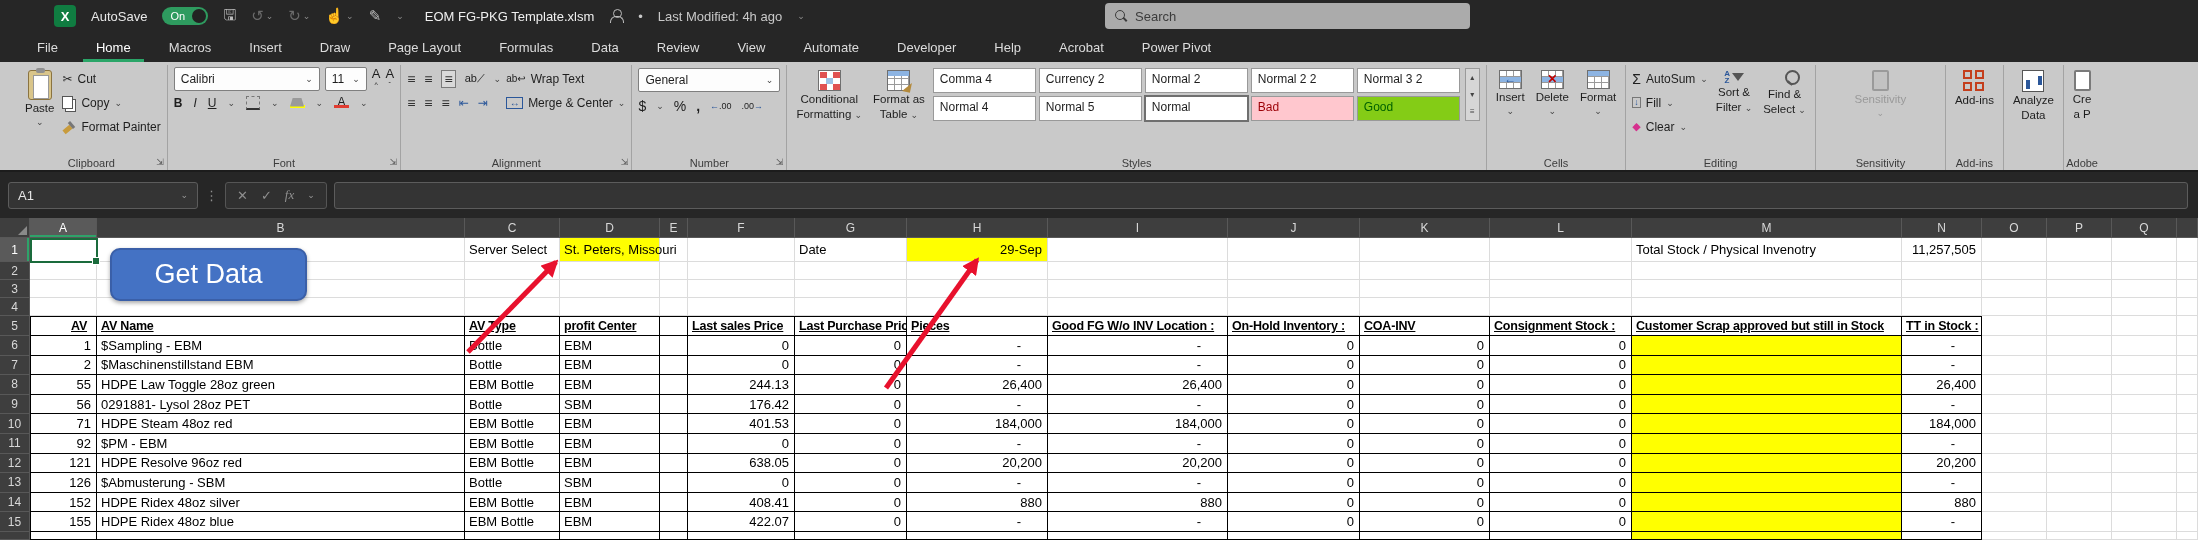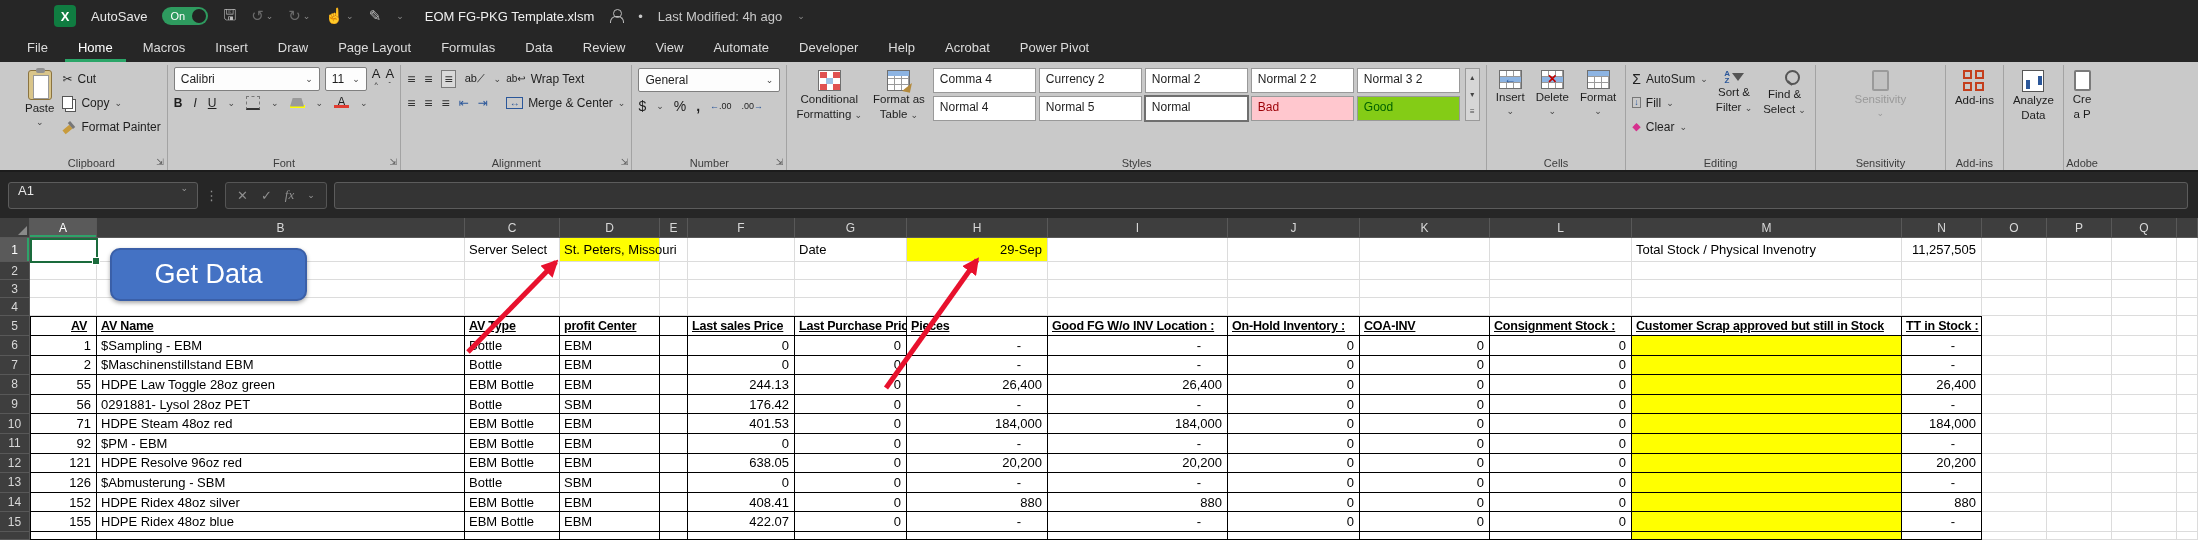--- a/index.html
+++ b/index.html
@@ -31,21 +31,21 @@
   .mag::before { content:""; position:absolute; top:0; left:0; width:8px; height:8px;
     border:1.6px solid #3c3c3c; border-radius:50%; }
   .mag::after { content:""; position:absolute; width:1.8px; height:5px; background:#3c3c3c;
     transform: rotate(-45deg); left:9px; top:7px; }
   .searchbox input { background: transparent; border: none; outline: none; font-size: 13px;
     color: #2f2f2f; width: 300px; font-family: "Liberation Sans", sans-serif; }
   .searchbox input::placeholder { color: #3c3c3c; }
 
   
   .menubar { height: 30px; background: #262626; display: flex; align-items: flex-end;
-    gap: 4px; padding-left: 14px; }
+    gap: 12px; padding-left: 24px; }
   .mtab { color: #dcdcdc; font-size: 13px; padding: 4px 13px 7px; cursor: default; }
   .mtab.active { color: #fff; border-bottom: 3px solid #2aa568; padding-bottom: 4px; }
 
   
   .ribbon { height: 110px; background: #c9c9c9; display: flex; padding: 3px 0 0 16px;
     color: #1e1e1e; overflow: hidden; border-bottom: 2px solid #1c1c1c; }
   .rgroup { position: relative; border-right: 1px solid #a3a3a3; padding: 3px 6px 17px 6px;
     display: flex; gap: 5px; align-items: flex-start; flex-shrink: 0; }
   .rlabel { position: absolute; bottom: 1px; left: 0; right: 0; text-align: center;
     font-size: 11px; color: #3c3c3c; }
@@ -120,21 +120,21 @@
     background:#8f8f8f; border-radius:2px; }
   .borders-ic { width: 14px; height: 14px; border: 1px dashed #777; border-bottom: 2px solid #333; }
   .bucket-ic { width: 14px; height: 9px; background: #9a9a9a; clip-path: polygon(20% 0,80% 0,100% 100%,0 100%); }
   .mc-ic { width: 17px; height: 12px; border: 1px solid #2b579a; color: #2b579a; font-size: 10px;
     display: flex; align-items: center; justify-content: center; line-height: 0; }
 
   
   .fbar { height: 46px; background: #262626; display: flex; align-items: center;
     padding: 0 10px 0 8px; gap: 7px; }
   .namebox { width: 190px; height: 27px; background: #343434; border: 1px solid #5c5c5c;
-    border-radius: 3px; color: #e6e6e6; display: flex; align-items: flex-start;
+    border-radius: 3px; color: #e6e6e6; display: flex; align-items: center;
     justify-content: space-between; padding: 0 9px; font-size: 13px; }
   .fdots { color: #8f8f8f; font-size: 13px; }
   .fxbox { display: flex; gap: 13px; color: #8f8f8f; align-items: center; height: 27px;
     padding: 0 11px; background: #303030; border: 1px solid #555; border-radius: 3px; font-size: 13px; }
   .fx { font-style: italic; font-family: "Liberation Serif", serif; }
   .finput { flex: 1; height: 27px; background: #343434; border: 1px solid #5c5c5c;
     border-radius: 3px; color: #e6e6e6; font-size: 13px; padding: 0 8px;
     font-family: "Liberation Sans", sans-serif; outline: none; }
 
   
@@ -197,20 +197,24 @@
   <span class="tbicon">
       <span class="cv">⌄</span>
     </span>
   <span class="fname">EOM FG-PKG Template.xlsm</span>
   <span class="person"></span>
   <span class="lastmod">•</span>
   <span class="lastmod">Last Modified: 4h ago</span>
   <span class="tbicon">
       <span class="cv">⌄</span>
     </span>
+  <div class="searchbox">
+    <span class="mag"></span>
+    <input placeholder="Search" style="">
+  </div>
 </div>
 
 <div class="menubar">
     <div class="mtab">File</div>
     <div class="mtab active">Home</div>
     <div class="mtab">Macros</div>
     <div class="mtab">Insert</div>
     <div class="mtab">Draw</div>
     <div class="mtab">Page Layout</div>
     <div class="mtab">Formulas</div>

